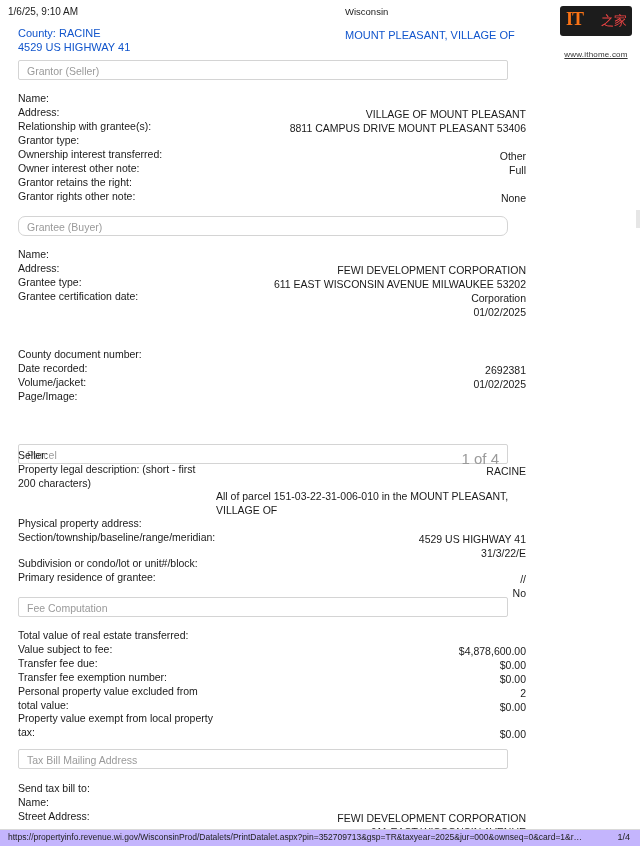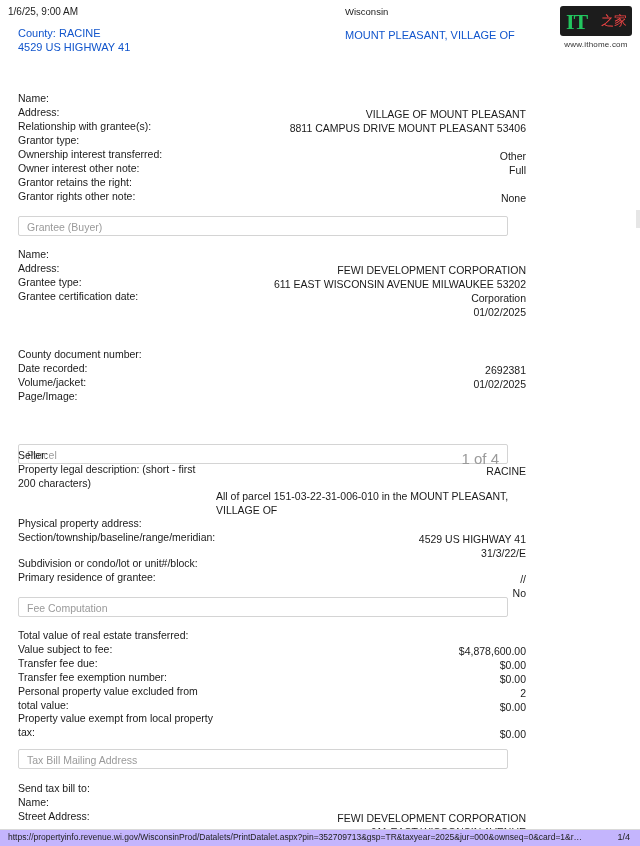--- a/index.html
+++ b/index.html
@@ -56,39 +56,40 @@
     height: 30px;
     background: #1c1c1c;
     border-radius: 3px;
     position: relative;
     overflow: hidden;
   }
   .logo-tile .it {
     position: absolute;
     left: 6px;
     top: 3px;
-    color: #22c55e;
-    font-size: 22px;
+    color: #f97316;
+    font-size: 18px;
     font-weight: bold;
     font-family: "Liberation Serif", serif;
     letter-spacing: -1px;
   }
   .logo-tile .cn {
     position: absolute;
     right: 5px;
     top: 6px;
     color: #ef4444;
     font-size: 13px;
     font-family: "DejaVu Sans", sans-serif;
   }
   .logo-url {
-    margin-top: 4px;
+    margin-top: 14px;
     font-size: 8px;
     color: #333;
     letter-spacing: 0.2px;
+    text-decoration: underline;
   }
   
   .doc-top {
     position: absolute;
     top: 26px;
     left: 0;
     width: 640px;
     height: 34px;
   }
   .county-line {
@@ -194,40 +195,43 @@
     height: 18px;
     background: #e6e6e6;
   }
 </style>
 </head>
 <body>
 
 <div class="page">
 
   <div class="print-header">
-    <span class="ts">1/6/25, 9:00 AM</span>
+    <span class="ts">1/6/25, 9:10 AM</span>
     <span class="state">Wisconsin</span>
   </div>
 
   <div class="logo-box">
     <div class="logo-tile">
       <span class="it">IT</span>
       <span class="cn">之家</span>
     </div>
     <div class="logo-url">www.ithome.com</div>
   </div>
 
   <div class="doc-top">
     <div class="county-line">
       <span>County: RACINE</span>
       <span class="l2">4529 US HIGHWAY 41</span>
     </div>
     <div class="muni">MOUNT PLEASANT, VILLAGE OF</div>
   </div>
 
+  <div class="section-bar" style="top:60px;">
+    <span class="t">Grantor (Seller)</span>
+  </div>
   <div class="row" style="top:92px;">
     <span class="lbl">Name:</span>
     <span class="val">VILLAGE OF MOUNT PLEASANT</span>
   </div>
   <div class="row" style="top:106px;">
     <span class="lbl">Address:</span>
     <span class="val">8811 CAMPUS DRIVE MOUNT PLEASANT 53406</span>
   </div>
   <div class="row" style="top:120px;">
     <span class="lbl">Relationship with grantee(s):</span>
@@ -247,21 +251,21 @@
   </div>
   <div class="row" style="top:176px;">
     <span class="lbl">Grantor retains the right:</span>
     <span class="val">None</span>
   </div>
   <div class="row" style="top:190px;">
     <span class="lbl">Grantor rights other note:</span>
     <span class="val"></span>
   </div>
 
-  <div class="section-bar" style="top:216px;">
+  <div class="section-bar" style="top:216px;border-radius:7px;">
     <span class="t">Grantee (Buyer)</span>
   </div>
   <div class="row" style="top:248px;">
     <span class="lbl">Name:</span>
     <span class="val">FEWI DEVELOPMENT CORPORATION</span>
   </div>
   <div class="row" style="top:262px;">
     <span class="lbl">Address:</span>
     <span class="val">611 EAST WISCONSIN AVENUE MILWAUKEE 53202</span>
   </div>

